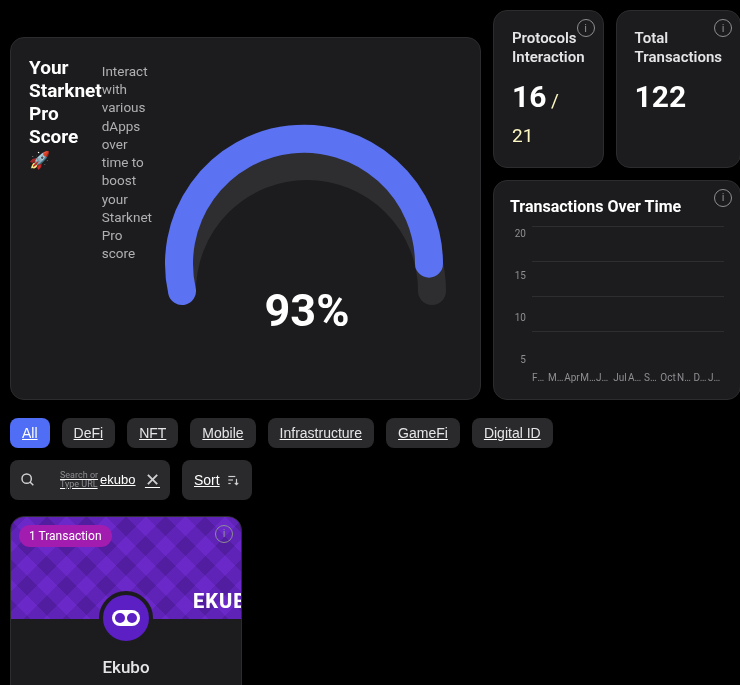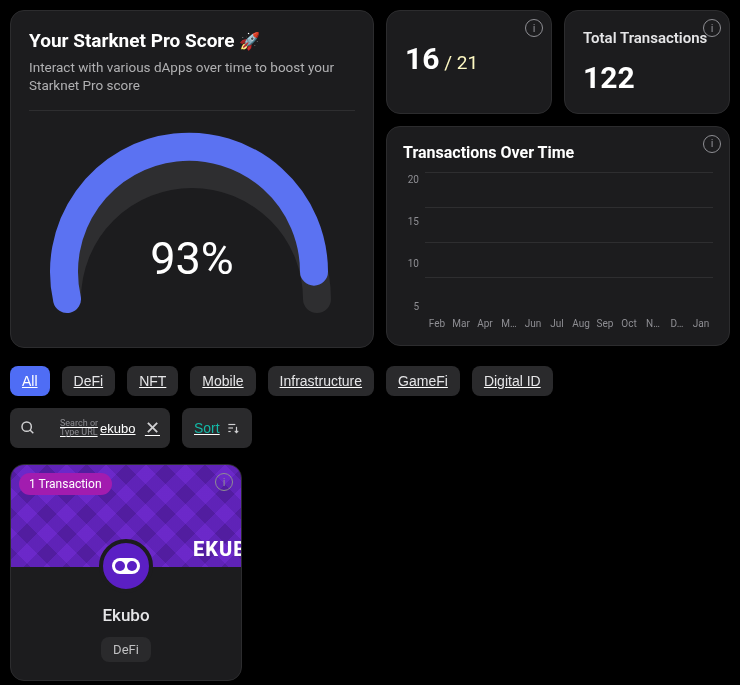--- a/index.html
+++ b/index.html
@@ -11,29 +11,29 @@
       width:740px;
     }
     .row { display:flex; gap:12px; }
     .card {
       background:#1c1c1e;
       border:1px solid #2c2c2e;
       border-radius:14px;
       padding:18px;
       position:relative;
     }
-    .score-card { flex:1 1 360px; display:flex; flex-direction:column; }
+    .score-card { flex:1 1 360px; display:flex; flex-direction:row;margin-top:27px; }
     .score-title { font-weight:700; font-size:19px; }
     .score-sub { font-size:13.5px; color:#b0b0b2; margin-top:6px; line-height:1.35; max-width:310px; }
     .hr { height:1px; background:#2e2e30; margin:16px 0 12px; }
     .gauge-wrap { display:flex; align-items:center; justify-content:center; position:relative; padding:6px 0 10px; }
     .gauge-svg { width:310px; height:190px; }
     .gauge-label {
       position:absolute; left:0; right:0; bottom:44px;
-      text-align:center; font-size:45px; font-weight:400;
+      text-align:center; font-size:45px; font-weight:700;
     }
     .rcol { flex:1 1 340px; display:flex; flex-direction:column; gap:12px; }
     .stats { display:flex; gap:12px; }
     .stat { flex:1; }
     .stat-label { font-size:15px; font-weight:600; color:#e5e5e7; line-height:1.25; }
     .stat-val { font-size:30px; font-weight:700; margin-top:12px; }
     .stat-val .muted { font-size:19px; font-weight:400; color:#fef9c3; }
     .info-icon {
       position:absolute; top:8px; right:8px;
       width:18px; height:18px; border-radius:50%;
@@ -67,21 +67,21 @@
     }
     .search svg { flex-shrink:0; }
     .search .inner { display:flex; margin-left:24px; flex:1; min-width:0; }
     .search .ph { font-size:9px; color:#8e8e93; line-height:1; }
     .search input {
       background:transparent; border:none; outline:none;
       color:#fff; font-size:13px; width:100%;
     }
     .clear-btn { background:none; border:none; color:#d0d0d2; font-size:18px; cursor:pointer; padding:0 2px; }
     .sort-btn {
-      background:#2a2a2c; color:#14b8a6; border:none;
+      background:#2a2a2c; color:#ffffff; border:none;
       border-radius:8px; padding:0 12px; height:40px;
       font-size:14px; font-weight:500; cursor:pointer;
       display:flex; align-items:center; gap:6px;
     }
     .grid { display:flex; flex-wrap:wrap; gap:12px; margin-top:16px; }
     .app-card {
       width:232px; background:#1c1c1e; border:1px solid #2c2c2e;
       border-radius:14px; overflow:hidden; position:relative;
     }
     .app-banner {
@@ -137,20 +137,21 @@
         <path id="gauge-arc" d="M30 170 A125 125 0 1 1 277.0 142.7" fill="none" stroke="#5b72f2" stroke-width="28" stroke-linecap="round"></path>
       </svg>
       <div class="gauge-label">93%</div>
     </div>
   </div>
 
   <div class="rcol">
     <div class="stats">
       <div class="card stat">
         <div class="info-icon">i</div>
+        <div class="stat-label">Protocols Interaction</div>
         <div class="stat-val">
           <span>16</span><span class="muted"><span> / </span><span>21</span></span>
         </div>
       </div>
       <div class="card stat">
         <div class="info-icon">i</div>
         <div class="stat-label">Total Transactions</div>
         <div class="stat-val">122</div>
       </div>
     </div>

